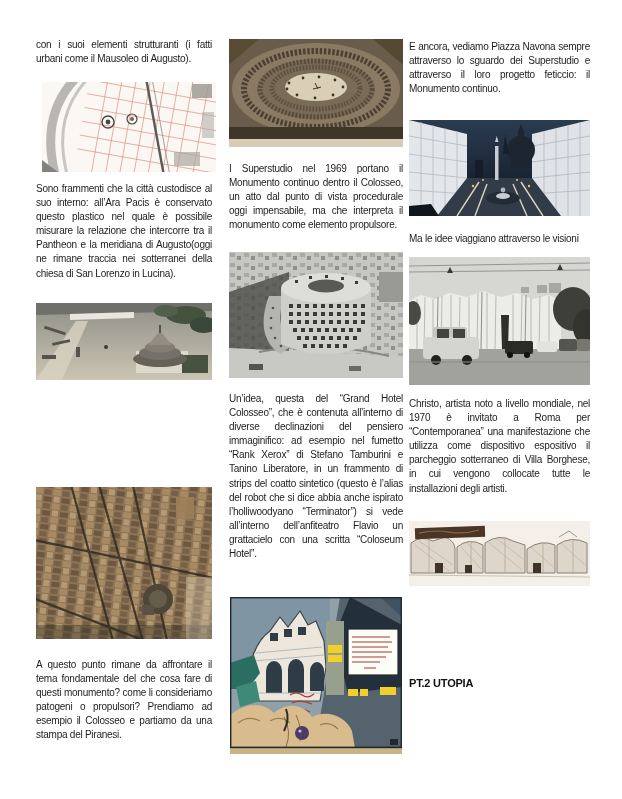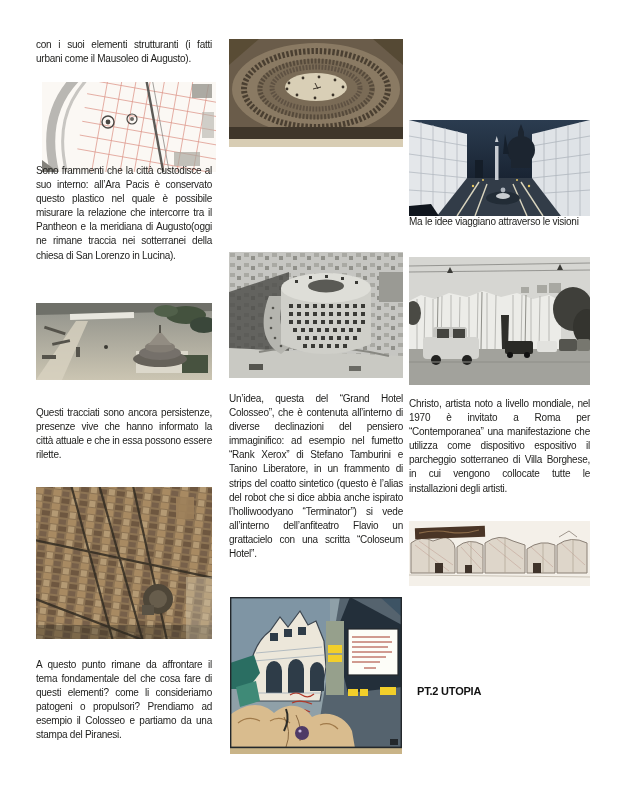--- a/index.html
+++ b/index.html
@@ -1,20 +1,20 @@
 <!DOCTYPE html>
 <html><head>
 <meta charset="utf-8">
 <style>
   html,body{margin:0;padding:0;background:#ffffff;}
   .page{position:relative;width:622px;height:799px;background:#ffffff;overflow:hidden;
         font-family:"Liberation Sans",sans-serif;}
   .t{position:absolute;margin:0;font-size:10px;line-height:14.1px;letter-spacing:-0.25px;
      color:#1d1d1b;text-align:justify;}
-  .h{position:absolute;margin:8px;font-size:11px;line-height:14px;letter-spacing:-0.2px;
+  .h{position:absolute;margin:0;font-size:11px;line-height:14px;letter-spacing:-0.2px;
      color:#111;font-weight:bold;}
   .img{position:absolute;overflow:hidden;display:block;}
   svg{display:block;}
 </style>
 </head>
 <body>
 
 <div class="page">
 
   <p class="t" style="left:36px;top:38px;width:176px">con i suoi elementi strutturanti (i fatti urbani come il Mausoleo di Augusto).</p>
@@ -48,21 +48,21 @@
       <circle cx="66" cy="40" r="2.4" fill="#4a4844"></circle>
       <circle cx="90" cy="37" r="5" fill="none" stroke="#4a4844" stroke-width="1.2"></circle>
       <circle cx="90" cy="37" r="2" fill="#6a6864"></circle>
       <rect x="150" y="2" width="20" height="14" fill="#98968f" opacity="0.8"></rect>
       <rect x="132" y="70" width="26" height="14" fill="#aaa8a0" opacity="0.7"></rect>
       <path d="M0,78 L16,90 L0,90 Z" fill="#84827c"></path>
       <rect x="160" y="30" width="12" height="26" fill="#b4b2aa" opacity="0.6"></rect>
     </svg>
   </div>
 
-  <p class="t" style="left:36px;top:164px;width:176px">Sono frammenti che la città custodisce al suo interno: all’Ara Pacis è conservato questo plastico nel quale è possibile misurare la relazione che intercorre tra il Pantheon e la meridiana di Augusto(oggi ne rimane traccia nei sotterranei della chiesa di San Lorenzo in Lucina).</p>
+  <p class="t" style="left:36px;top:182px;width:176px">Sono frammenti che la città custodisce al suo interno: all’Ara Pacis è conservato questo plastico nel quale è possibile misurare la relazione che intercorre tra il Pantheon e la meridiana di Augusto(oggi ne rimane traccia nei sotterranei della chiesa di San Lorenzo in Lucina).</p>
 
   <div class="img" style="left:36px;top:303px;width:176px;height:77px">
     <svg width="176" height="77" viewBox="0 0 176 77">
       <defs>
         <linearGradient id="mdl" x1="0" y1="0" x2="0" y2="1">
           <stop offset="0" stop-color="#8f9089"></stop>
             <stop offset="1" stop-color="#cbc5b2"></stop>
         </linearGradient>
       </defs>
       <rect width="176" height="77" fill="url(#mdl)"></rect>
@@ -82,21 +82,20 @@
       <rect x="146" y="52" width="26" height="18" fill="#47523f"></rect>
       <ellipse cx="124" cy="56" rx="27" ry="8" fill="#66625a"></ellipse>
       <ellipse cx="124" cy="50" rx="21" ry="7" fill="#75706a"></ellipse>
       <ellipse cx="124" cy="44" rx="15" ry="5.6" fill="#837d74"></ellipse>
       <polygon points="112,42 136,42 124,28" fill="#928c82"></polygon>
       <rect x="123" y="22" width="2" height="8" fill="#55534b"></rect>
       <circle cx="70" cy="44" r="2" fill="#3c3a34"></circle>
     </svg>
   </div>
 
-  <p class="t" style="left:36px;top:406px;width:176px">Questi tracciati sono ancora persistenze, presenze vive che hanno informato la città attuale e che in essa possono essere rilette.</p>
 
   <div class="img" style="left:36px;top:487px;width:176px;height:152px">
     <svg width="176" height="152" viewBox="0 0 176 152">
       <defs>
         <pattern id="aerial-blk" width="18" height="14" patternUnits="userSpaceOnUse" patternTransform="rotate(7)">
           <rect width="18" height="14" fill="#8d7454"></rect>
           <rect x="0" y="0" width="8" height="6" fill="#a88a62"></rect>
           <rect x="9" y="1" width="7" height="5" fill="#77604a"></rect>
           <rect x="1" y="7" width="6" height="6" fill="#b49a74"></rect>
           <rect x="9" y="8" width="8" height="5" fill="#6e5740"></rect>
@@ -112,21 +111,21 @@
       </g>
       <circle cx="122" cy="112" r="15" fill="#4e4638"></circle>
       <circle cx="122" cy="112" r="9" fill="#675d4c"></circle>
       <rect x="106" y="118" width="12" height="10" fill="#5a5244"></rect>
       <rect x="140" y="10" width="18" height="22" fill="#9c7f5a" opacity="0.9"></rect>
       <rect x="0" y="138" width="176" height="14" fill="#2c281f" opacity="0.35"></rect>
       <rect x="150" y="90" width="26" height="62" fill="#d8cdb6" opacity="0.35"></rect>
     </svg>
   </div>
 
-  <p class="t" style="left:36px;top:658px;width:176px">A questo punto rimane da affrontare il tema fondamentale del che cosa fare di questi elementi? come li consideriamo patogeni o propulsori? Prendiamo ad esempio il Colosseo e partiamo da una stampa del Piranesi.</p>
+  <p class="t" style="left:36px;top:658px;width:176px">A questo punto rimane da affrontare il tema fondamentale del che cosa fare di questi monumento? come li consideriamo patogeni o propulsori? Prendiamo ad esempio il Colosseo e partiamo da una stampa del Piranesi.</p>
 
   <div class="img" style="left:229px;top:39px;width:174px;height:108px">
     <svg width="174" height="108" viewBox="0 0 174 108">
       <rect width="174" height="108" fill="#6a5c4a"></rect>
       <ellipse cx="87" cy="50" rx="84" ry="46" fill="#8a7a63"></ellipse>
       <ellipse cx="87" cy="50" rx="72" ry="38" fill="none" stroke="#4a3f31" stroke-width="6" stroke-dasharray="2.4,1.8"></ellipse>
       <ellipse cx="87" cy="50" rx="59" ry="30" fill="#7a6b56"></ellipse>
       <ellipse cx="87" cy="50" rx="56" ry="28" fill="none" stroke="#564a3b" stroke-width="5" stroke-dasharray="2,1.6"></ellipse>
       <ellipse cx="87" cy="49" rx="44" ry="21" fill="none" stroke="#5f5243" stroke-width="5" stroke-dasharray="1.8,1.4"></ellipse>
       <ellipse cx="87" cy="48" rx="31" ry="14" fill="#d9cfb6"></ellipse>
@@ -142,20 +141,21 @@
           <circle cx="58" cy="50" r="1.4"></circle>
       </g>
       <path d="M86,44 l3,6 M84,50 l8,-2" stroke="#3c342a" stroke-width="1"></path>
       <polygon points="0,0 30,0 0,26" fill="#55492f" opacity="0.8"></polygon>
       <polygon points="174,0 144,0 174,26" fill="#50452e" opacity="0.8"></polygon>
       <rect x="0" y="88" width="174" height="14" fill="#3f362a"></rect>
       <rect x="0" y="100" width="174" height="8" fill="#d8cdb4"></rect>
     </svg>
   </div>
 
+  <p class="t" style="left:229px;top:162px;width:174px">I Superstudio nel 1969 portano il Monumento continuo dentro il Colosseo, un atto dal punto di vista procedurale oggi impensabile, ma che interpreta il monumento come elemento propulsore.</p>
 
   <div class="img" style="left:229px;top:252px;width:174px;height:126px">
     <svg width="174" height="126" viewBox="0 0 174 126">
       <defs>
         <pattern id="city-tx" width="14" height="10" patternUnits="userSpaceOnUse">
           <rect width="14" height="10" fill="#c6c6c2"></rect>
           <rect x="1" y="1" width="5" height="4" fill="#a9a9a3"></rect>
           <rect x="8" y="4" width="4" height="4" fill="#90908a"></rect>
         </pattern>
       </defs>
@@ -297,20 +297,21 @@
       <path d="M54,120 q8,14 2,30 M66,118 q6,12 4,26" stroke="#8a6a42" stroke-width="1" fill="none"></path>
       <circle cx="72" cy="136" r="7" fill="#4e3a66"></circle>
       <circle cx="70" cy="134" r="1.6" fill="#cabce0"></circle>
       <path d="M56,112 q4,10 -2,22" stroke="#2c2c28" stroke-width="2" fill="none"></path>
       <rect x="0" y="150" width="172" height="7" fill="#c9b488"></rect>
       <rect x="0.6" y="0.6" width="170.8" height="149.8" fill="none" stroke="#23282c" stroke-width="1.6"></rect>
       <rect x="160" y="142" width="8" height="6" fill="#23282c"></rect>
     </svg>
   </div>
 
+  <p class="t" style="left:409px;top:40px;width:181px">E ancora, vediamo Piazza Navona sempre attraverso lo sguardo dei Superstudio e attraverso il loro progetto feticcio: il Monumento continuo.</p>
 
   <div class="img" style="left:409px;top:120px;width:181px;height:96px">
     <svg width="181" height="96" viewBox="0 0 181 96">
       <defs>
         <linearGradient id="nvsky" x1="0" y1="0" x2="0" y2="1">
           <stop offset="0" stop-color="#2b3c50"></stop>
             <stop offset="1" stop-color="#0d1420"></stop>
         </linearGradient>
       </defs>
       <rect width="181" height="96" fill="url(#nvsky)"></rect>
@@ -357,21 +358,21 @@
       <g fill="#e8c860">
         <circle cx="64" cy="66" r="1.2"></circle>
           <circle cx="120" cy="66" r="1.2"></circle>
           <circle cx="74" cy="60" r="1"></circle>
           <circle cx="108" cy="60" r="1"></circle>
       </g>
       <polygon points="0,96 30,96 22,84 0,86" fill="#10161e"></polygon>
     </svg>
   </div>
 
-  <p class="t" style="left:409px;top:215px;width:181px">Ma le idee viaggiano attraverso le visioni</p>
+  <p class="t" style="left:409px;top:232px;width:181px">Ma le idee viaggiano attraverso le visioni</p>
 
   <div class="img" style="left:409px;top:257px;width:181px;height:128px">
     <svg width="181" height="128" viewBox="0 0 181 128">
       <rect width="181" height="128" fill="#d6d6d2"></rect>
       <g stroke="#6a6a66" stroke-width="0.6">
         <line x1="0" y1="9" x2="181" y2="6"></line>
           <line x1="0" y1="15" x2="181" y2="13"></line>
       </g>
       <path d="M38,16 l3,-6 3,6 Z" fill="#3a3a36"></path>
       <path d="M148,13 l3,-6 3,6 Z" fill="#3a3a36"></path>

